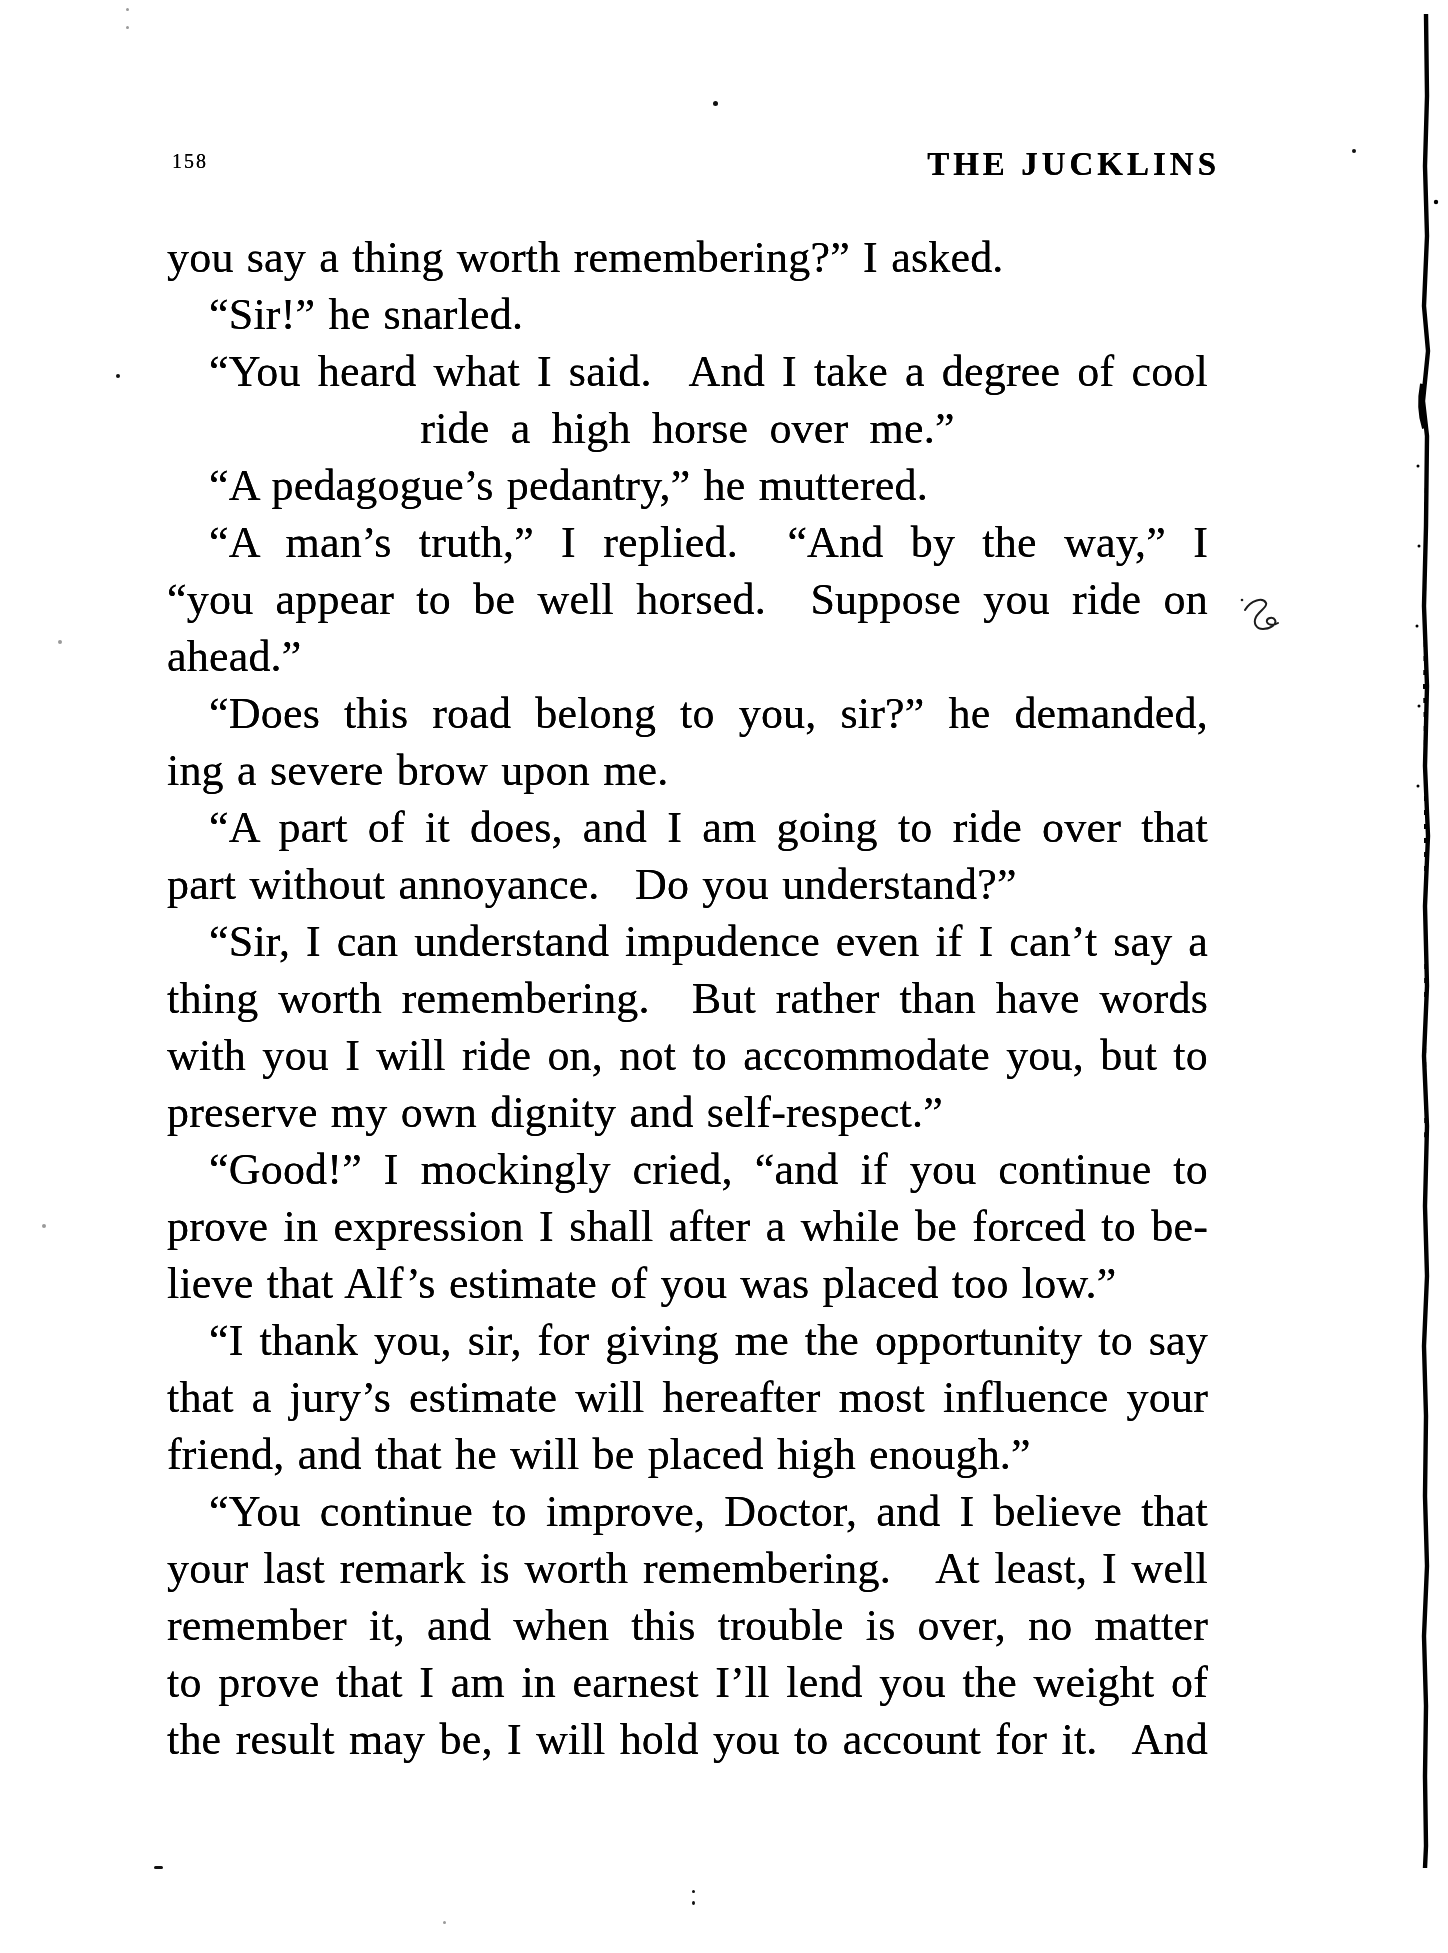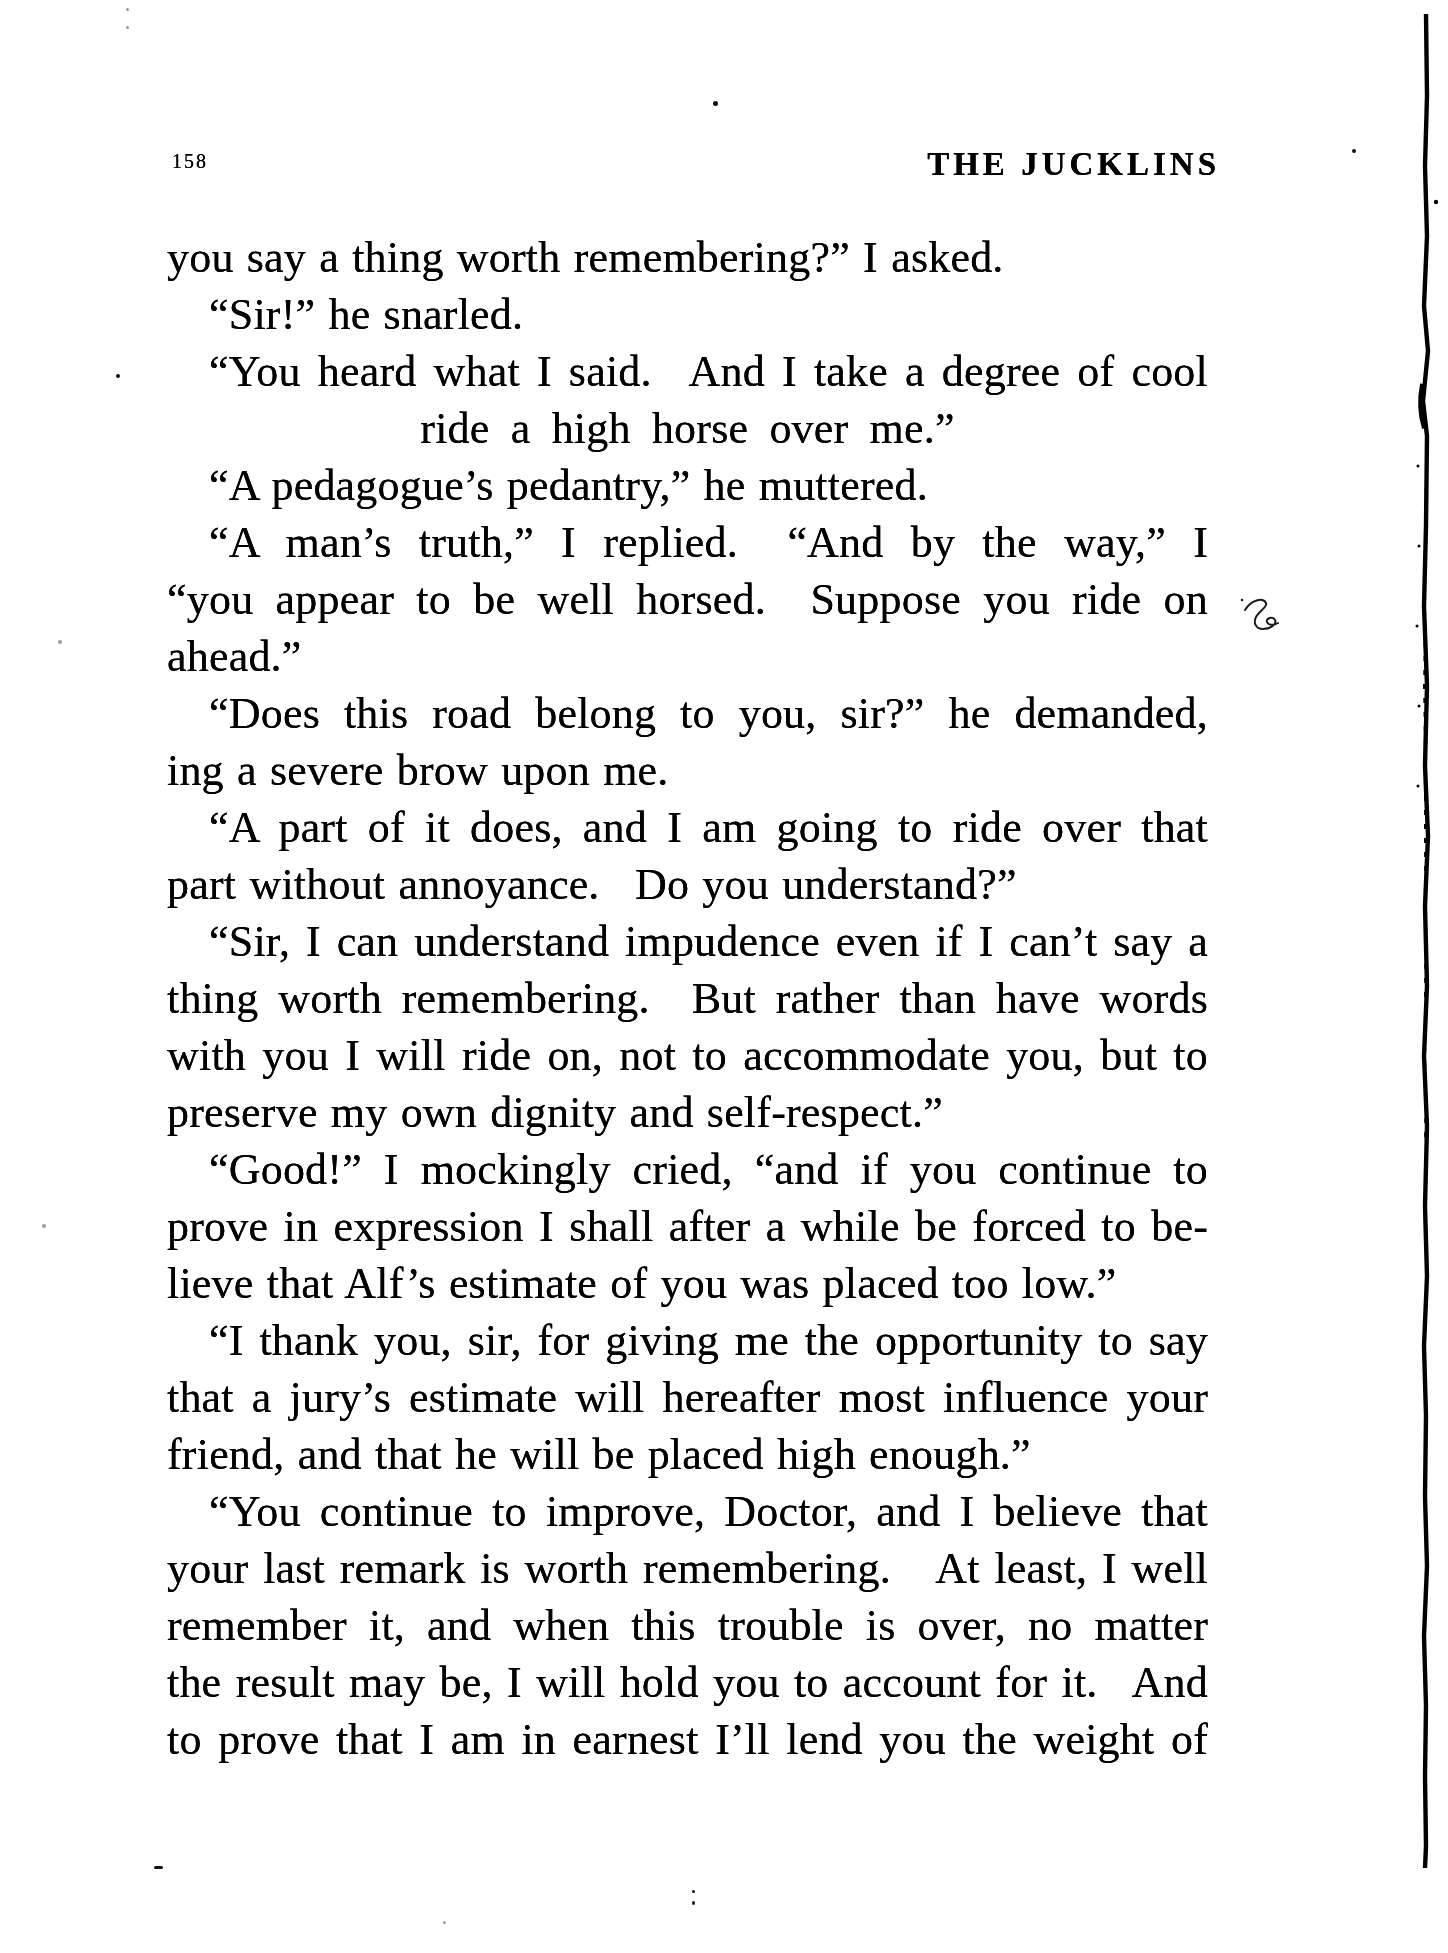--- a/index.html
+++ b/index.html
@@ -67,22 +67,22 @@
       <div class="line">preserve my own dignity and self-respect.”</div>
       <div class="line indent fill">“Good!” I mockingly cried, “and if you continue to im-</div>
       <div class="line fill">prove in expression I shall after a while be forced to be-</div>
       <div class="line">lieve that Alf’s estimate of you was placed too low.”</div>
       <div class="line indent fill">“I thank you, sir, for giving me the opportunity to say</div>
       <div class="line fill">that a jury’s estimate will hereafter most influence your</div>
       <div class="line">friend, and that he will be placed high enough.”</div>
       <div class="line indent fill">“You continue to improve, Doctor, and I believe that</div>
       <div class="line fill">your last remark is worth remembering.  At least, I well</div>
       <div class="line fill">remember it, and when this trouble is over, no matter what</div>
+      <div class="line fill">to prove that I am in earnest I’ll lend you the weight of</div>
       <div class="line fill">the result may be, I will hold you to account for it.  And</div>
-      <div class="line fill">to prove that I am in earnest I’ll lend you the weight of</div>
     </main>
 
   <svg class="artifact" style="left:1238px;top:592px" width="56" height="48" viewBox="0 0 56 48" aria-hidden="true">
     <path d="M7,18 C13,8 25,5 28,11 C30,15 21,19 18,25 C15,31 18,37 25,37 C33,37 39,32 37,28 C35,24 28,26 29,30 C30,33 35,34 40,31" fill="none" stroke="#1c1c1c" stroke-width="2" stroke-linecap="round"></path>
     <circle cx="4" cy="8" r="1.3" fill="#1c1c1c"></circle>
   </svg>
 
   <svg class="artifact" style="left:1414px;top:6px" width="30" height="1890" viewBox="0 0 30 1890" aria-hidden="true">
     <polyline points="12,8 13,90 11,160 13,230 10,300 14,345 9,395 13,430 12,520 10,600 13,680 11,760 14,830 11,900 13,980 10,1050 13,1120 11,1200 13,1270 10,1340 12,1410 11,1490 13,1560 10,1630 12,1700 11,1770 12,1840 11,1862" fill="none" stroke="#000" stroke-width="4.4" stroke-linejoin="round"></polyline>
     <path d="M9,378 C6,394 7,410 11,422" fill="none" stroke="#000" stroke-width="6"></path>

